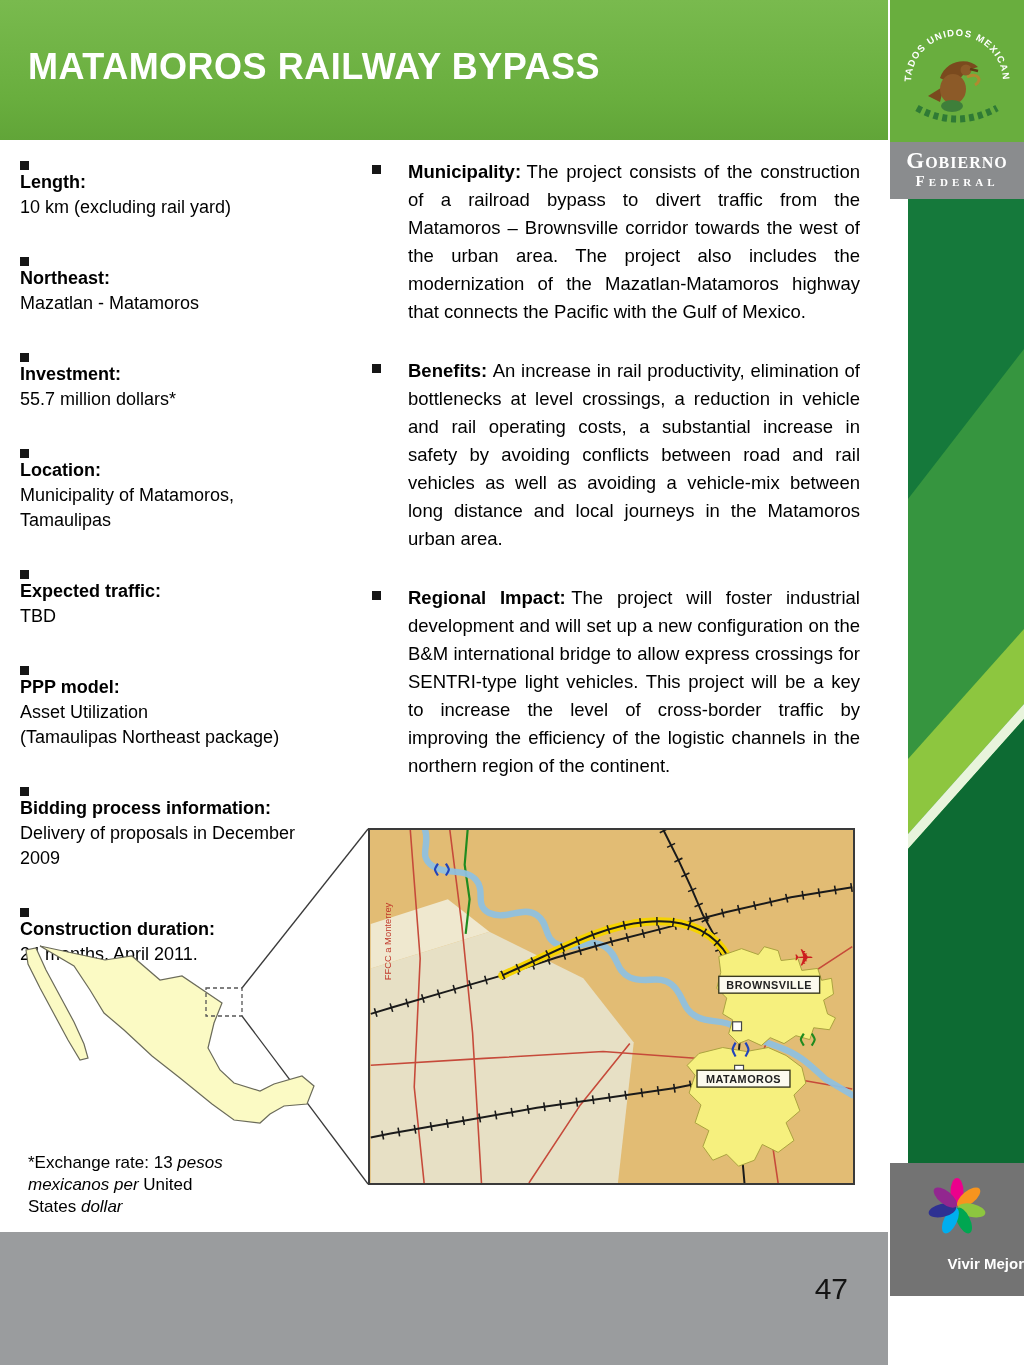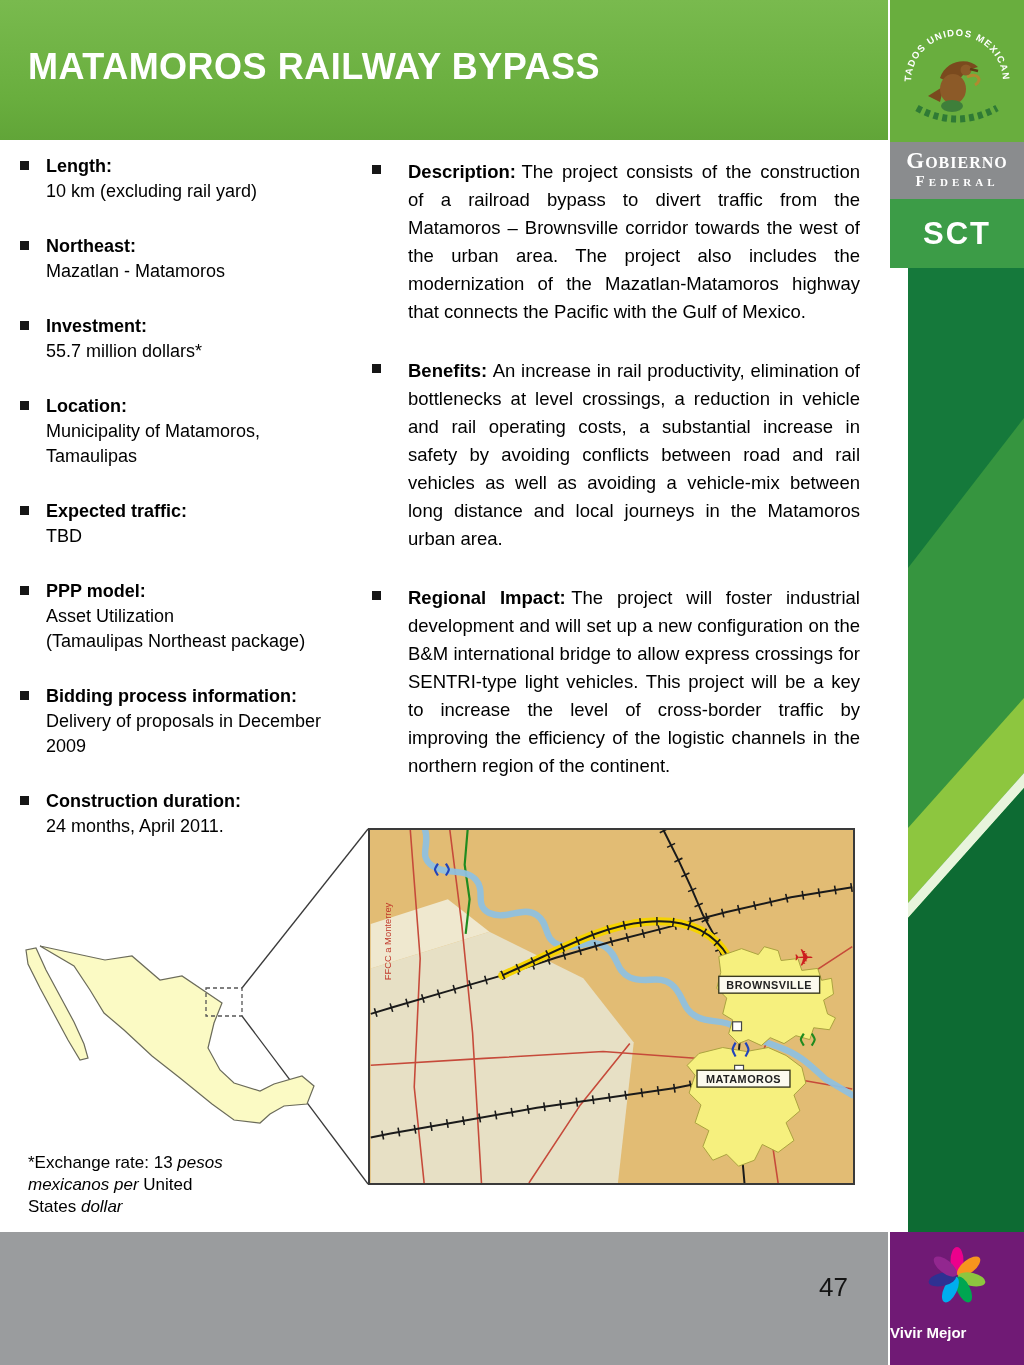--- a/index.html
+++ b/index.html
@@ -18,28 +18,28 @@
   .sb-emblem { height:142px; background:#69ae3e; }
   .sb-emblem svg { display:block; }
   .sb-gob { height:57px; background:#8a8c8e; color:#fff; text-align:center;
             font-family:"Liberation Serif", serif; font-variant:small-caps; font-weight:bold; }
   .gob1 { font-size:23px; line-height:24px; letter-spacing:1px; padding-top:7px; }
   .gob2 { font-size:15px; line-height:16px; letter-spacing:4px; }
   .sb-sct { height:69px; background:#3c9c47; color:#fff; display:flex; align-items:center;
             justify-content:center; font-weight:bold; font-size:31px; letter-spacing:2px; }
   .sb-design { height:964px; }
   .sb-design svg { display:block; width:134px; height:964px; }
-  .sb-footer { position:relative; height:133px; background:#701a75; text-align:left; }
+  .sb-footer { position:relative; height:133px; background:#737373; text-align:right; }
   .vm-text { color:#fff; font-weight:bold; font-size:15px; margin-top:-4px; }
 
   
   .content { position:absolute; left:0; top:140px; width:888px; height:1092px; background:#fff; }
 
   .facts { position:absolute; left:20px; top:14px; width:338px; }
-  .fact { display:flex; margin-bottom:30px; }
+  .fact { display:flex; margin-bottom:30px;flex-direction:column; }
   .bullet { width:9px; height:9px; background:#161616; margin-top:7px; margin-right:17px; flex:none; }
   .fact-label { font-weight:bold; font-size:18px; line-height:25px; }
   .fact-value { font-size:18px; line-height:25px; white-space:pre-line; }
 
   .details { position:absolute; left:372px; top:18px; width:488px; }
   .para { display:flex; margin-bottom:31px; }
   .para .bullet { margin-right:27px; }
   .para-text { margin:0; font-size:18.5px; line-height:28px; text-align:justify; }
   .plabel { font-weight:bold; padding-right:0.3em; }
 
@@ -65,21 +65,21 @@
   .ffcc  { font-size:9.5px; fill:#c0392b; }
   .plane { font-size:24px; fill:#cc1f1f; }
   .bridge path   { stroke:#2244bb; stroke-width:2.2; fill:none; }
   .bridge-g path { stroke:#1f8b1f; stroke-width:2.2; fill:none; }
 
   .footnote { position:absolute; left:28px; top:1012px; width:208px; font-size:17px; line-height:22px; }
   .footnote .it { font-style:italic; }
 
   
   .footer { position:absolute; left:0; top:1232px; width:888px; height:133px; background:#9a9c9e; }
-  .pagenum { position:absolute; right:40px; top:40px; font-size:26px; color:#141414; }
+  .pagenum { position:absolute; right:40px; top:40px; font-size:30px; color:#141414; }
 </style>
 </head>
 <body>
 
 <div class="page">
 
   <header class="header">
     <h1 class="title">MATAMOROS RAILWAY BYPASS</h1>
   </header>
 
@@ -101,23 +101,20 @@
           <path d="M 77,77 C 88,72 93,80 85,85" stroke="#b08a30" stroke-width="3" fill="none"></path>
         </g>
         <ellipse cx="62" cy="106" rx="11" ry="6" fill="#3e7f3a"></ellipse>
         <path d="M 27,108 Q 67,130 107,108" stroke="#2f7a35" stroke-width="7" fill="none" stroke-dasharray="5 4"></path>
       </svg>
     </div>
     <div class="sb-gob">
       <div class="gob1">Gobierno</div>
       <div class="gob2">Federal</div>
     </div>
-    <div class="sb-sct">
-      <span>SCT</span>
-    </div>
     <div class="sb-design">
       <svg viewBox="0 0 134 964" preserveAspectRatio="none">
         <rect x="0" y="0" width="134" height="964" fill="#ffffff"></rect>
         <polygon points="18,0 134,0 134,964 18,964" fill="#36953f"></polygon>
         <polygon points="18,0 134,0 134,150 18,300" fill="#15793b"></polygon>
         <polygon points="18,560 134,430 134,505 18,635" fill="#8dc63f"></polygon>
         <polygon points="18,635 134,505 134,520 18,650" fill="#e8f4dc"></polygon>
         <polygon points="18,650 134,520 134,964 18,964" fill="#0d6b33"></polygon>
       </svg>
     </div>
@@ -197,21 +194,21 @@
         <div>
           <div class="fact-label">Construction duration:</div>
           <div class="fact-value">24 months, April 2011.</div>
         </div>
       </div>
     </section>
 
     <section class="details">
       <div class="para">
         <span class="bullet"></span>
-        <p class="para-text"><b class="plabel">Description:</b><span>The project consists of the construction of a railroad bypass to divert traffic from the Matamoros – Brownsville corridor towards the west of the urban area. The project also includes the modernization of the Mazatlan-Matamoros highway that connects the Pacific with the Gulf of Mexico.</span></p>
+        <p class="para-text"><b class="plabel">Municipality:</b><span>The project consists of the construction of a railroad bypass to divert traffic from the Matamoros – Brownsville corridor towards the west of the urban area. The project also includes the modernization of the Mazatlan-Matamoros highway that connects the Pacific with the Gulf of Mexico.</span></p>
       </div>
       <div class="para">
         <span class="bullet"></span>
         <p class="para-text"><b class="plabel">Benefits:</b><span>An increase in rail productivity, elimination of bottlenecks at level crossings, a reduction in vehicle and rail operating costs, a substantial increase in safety by avoiding conflicts between road and rail vehicles as well as avoiding a vehicle-mix between long distance and local journeys in the Matamoros urban area.</span></p>
       </div>
       <div class="para">
         <span class="bullet"></span>
         <p class="para-text"><b class="plabel">Regional Impact:</b><span>The project will foster industrial development and will set up a new configuration on the B&amp;M international bridge to allow express crossings for SENTRI-type light vehicles. This project will be a key to increase the level of cross-border traffic by improving the efficiency of the logistic channels in the northern region of the continent.</span></p>
       </div>
     </section>

